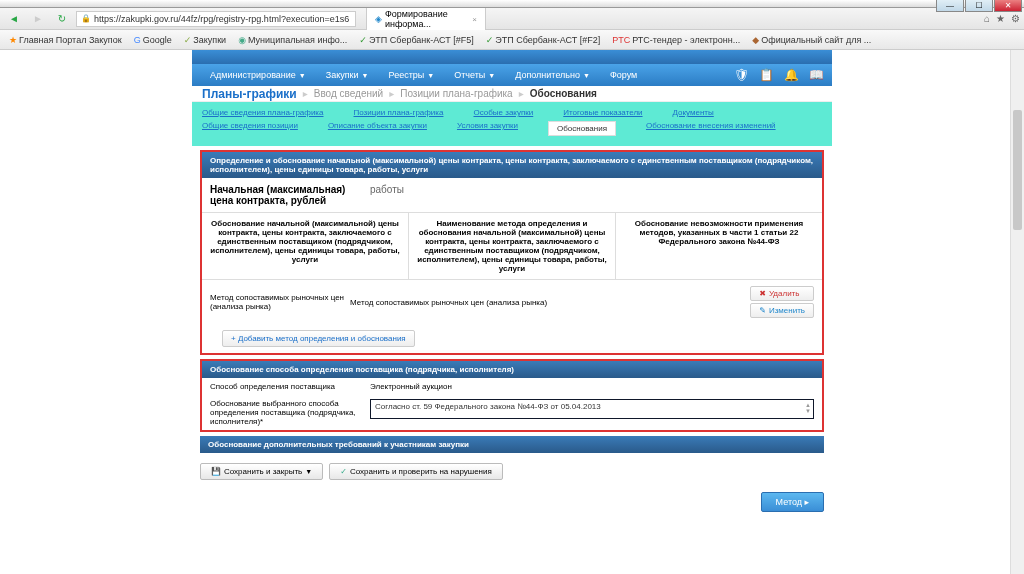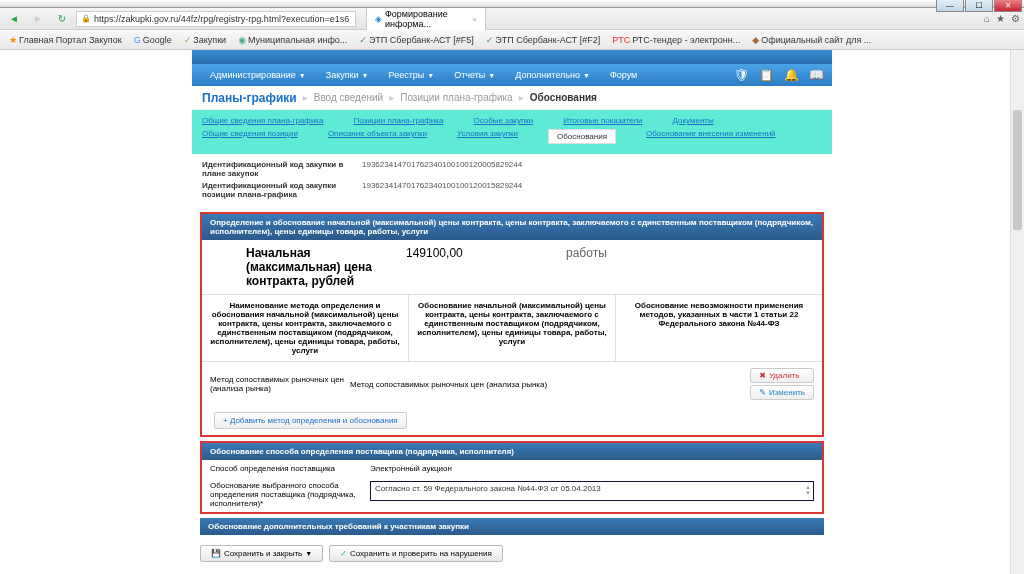--- a/index.html
+++ b/index.html
@@ -21,51 +21,51 @@
 .right-icons { margin-left: auto; display: flex; gap: 6px; color: #666; font-size: 10px; }
 .bookmarks { height: 20px; background: linear-gradient(#f9f9f9,#e8e8e8); display: flex; align-items: center; padding: 0 4px; gap: 2px; border-bottom: 1px solid #ccc; font-size: 9px; }
 .bookmark { padding: 1px 5px; display: flex; align-items: center; gap: 2px; color: #333; }
 .content-area { flex: 1; background: #fff; overflow: auto; position: relative; }
 .page-wrapper { width: 640px; margin: 0 auto; background: #fff; }
 .top-menu-strip { height: 14px; background: linear-gradient(#3a8ed6,#2a6eb0); }
 .main-nav { height: 22px; background: linear-gradient(#4aa3e8,#2b7cc4); display: flex; align-items: center; padding: 0 8px; gap: 0; color: #fff; font-size: 9px; }
 .nav-item { padding: 8px 10px; height: 22px; display: flex; align-items: center; gap: 3px; cursor: pointer; }
 .nav-arrow { font-size: 7px; }
 .nav-icons { margin-left: auto; display: flex; gap: 10px; font-size: 12px; }
-.breadcrumb-bar { height: 24px; display: flex; align-items: center; padding: 0 10px; font-size: 10px; gap: 6px; background: #fff; border-bottom: 1px solid #eee; }
+.breadcrumb-bar { height: 16px; display: flex; align-items: center; padding: 0 10px; font-size: 10px; gap: 6px; background: #fff; border-bottom: 1px solid #eee; }
 .breadcrumb-main { color: #1a6fc9; font-weight: bold; font-size: 12px; }
 .breadcrumb-item { color: #999; }
 .breadcrumb-active { color: #333; font-weight: bold; }
 .breadcrumb-sep { color: #ccc; }
 .sub-tabs { background: #5eead4; padding: 6px 10px; }
 .sub-tabs-row { display: flex; gap: 30px; margin-bottom: 4px; font-size: 8px; }
 .sub-tab { color: #1a6fc9; text-decoration: underline; cursor: pointer; }
 .sub-tab-active { background: #fff; color: #333; padding: 2px 8px; text-decoration: none; border: 1px solid #ddd; }
 .info-section { padding: 6px 10px; font-size: 8px; }
 .info-row { display: flex; margin-bottom: 3px; }
 .info-label { width: 160px; color: #333; font-weight: bold; }
 .info-value { color: #555; }
 .red-panel { border: 2px solid #d33; margin: 4px 8px; }
 .section-header { background: linear-gradient(#3a7bb8,#2a5a8a); color: #fff; padding: 4px 8px; font-size: 8px; font-weight: bold; }
-.price-row { display: flex; padding: 6px 8px; font-size: 12px; margin-left: 36px; }
+.price-row { display: flex; padding: 6px 8px; font-size: 10px; }
 .price-label { width: 160px; font-weight: bold; }
 .price-val { width: 160px; }
 .price-cur { color: #666; }
 .table-3col { display: flex; border-top: 1px solid #ddd; }
 .col { flex: 1; padding: 6px 8px; font-size: 8px; text-align: center; border-right: 1px solid #ddd; }
 .col:last-child { border-right: none; }
 .col-head { font-weight: bold; }
 .method-row { display: flex; border-top: 1px solid #ddd; padding: 6px 8px; font-size: 8px; align-items: center; }
 .method-col1 { width: 140px; }
 .method-col2 { flex: 1; }
 .method-actions { display: flex; flex-direction: column; gap: 2px; }
 .btn-sm { padding: 2px 8px; font-size: 8px; border: 1px solid #ccc; background: linear-gradient(#fff,#eee); border-radius: 2px; cursor: pointer; display: flex; align-items: center; gap: 3px; }
 .btn-delete { color: #c33; }
 .btn-edit { color: #28c; }
-.add-btn-row { padding: 6px 12px; }
+.add-btn-row { padding: 6px 20px; }
 .add-btn { padding: 3px 8px; font-size: 8px; border: 1px solid #ccc; background: linear-gradient(#fff,#eee); border-radius: 2px; cursor: pointer; color: #1a6fc9; }
 .textarea-row { display: flex; padding: 4px 8px; font-size: 8px; align-items: flex-start; }
 .textarea-label { width: 160px; font-weight: normal; }
 .textarea-field { flex: 1; border: 1px solid #0f172a; padding: 2px 4px; min-height: 20px; font-size: 8px; color: #333; background: #fff; position: relative; }
 .spinner { position: absolute; right: 2px; top: 2px; display: flex; flex-direction: column; }
 .spinner span { font-size: 6px; color: #999; line-height: 6px; cursor: pointer; }
 .save-bar { padding: 6px 8px; display: flex; gap: 6px; }
 .save-btn { padding: 3px 10px; font-size: 8px; border: 1px solid #bbb; background: linear-gradient(#fff,#e8e8e8); border-radius: 2px; cursor: pointer; display: flex; align-items: center; gap: 3px; }
 .next-bar { padding: 6px 8px; display: flex; justify-content: flex-end; }
 .next-btn { padding: 4px 14px; font-size: 9px; background: linear-gradient(#5cb8f0,#3a8ed6); color: #fff; border: 1px solid #2a6eb0; border-radius: 2px; cursor: pointer; }
@@ -198,41 +198,30 @@
         </div>
         <div class="sub-tabs-row">
           <span class="sub-tab">Общие сведения позиции</span>
           <span class="sub-tab">Описание объекта закупки</span>
           <span class="sub-tab">Условия закупки</span>
           <span class="sub-tab-active">Обоснования</span>
           <span class="sub-tab">Обоснование внесения изменений</span>
         </div>
       </div>
 
-      <div class="info-section">
-        <div class="info-row">
-          <div class="info-label">Идентификационный код закупки в плане закупок</div>
-          <div class="info-value">193623414701762340100100120005829244</div>
-        </div>
-        <div class="info-row">
-          <div class="info-label">Идентификационный код закупки позиции плана-графика</div>
-          <div class="info-value">193623414701762340100100120015829244</div>
-        </div>
-      </div>
 
       <div class="red-panel">
         <div class="section-header">Определение и обоснование начальной (максимальной) цены контракта, цены контракта, заключаемого с единственным поставщиком (подрядчиком, исполнителем), цены единицы товара, работы, услуги</div>
         <div class="price-row">
           <div class="price-label">Начальная (максимальная) цена контракта, рублей</div>
-          <div class="price-val">149100,00</div>
           <div class="price-cur">работы</div>
         </div>
         <div class="table-3col">
+          <div class="col col-head">Обоснование начальной (максимальной) цены контракта, цены контракта, заключаемого с единственным поставщиком (подрядчиком, исполнителем), цены единицы товара, работы, услуги</div>
           <div class="col col-head">Наименование метода определения и обоснования начальной (максимальной) цены контракта, цены контракта, заключаемого с единственным поставщиком (подрядчиком, исполнителем), цены единицы товара, работы, услуги</div>
-          <div class="col col-head">Обоснование начальной (максимальной) цены контракта, цены контракта, заключаемого с единственным поставщиком (подрядчиком, исполнителем), цены единицы товара, работы, услуги</div>
           <div class="col col-head">Обоснование невозможности применения методов, указанных в части 1 статьи 22 Федерального закона №44-ФЗ</div>
         </div>
         <div class="method-row">
           <div class="method-col1">Метод сопоставимых рыночных цен (анализа рынка)</div>
           <div class="method-col2">Метод сопоставимых рыночных цен (анализа рынка)</div>
           <div class="method-actions">
             <div class="btn-sm btn-delete">
                 <span>✖</span>
                 <span>Удалить</span>
               </div>

